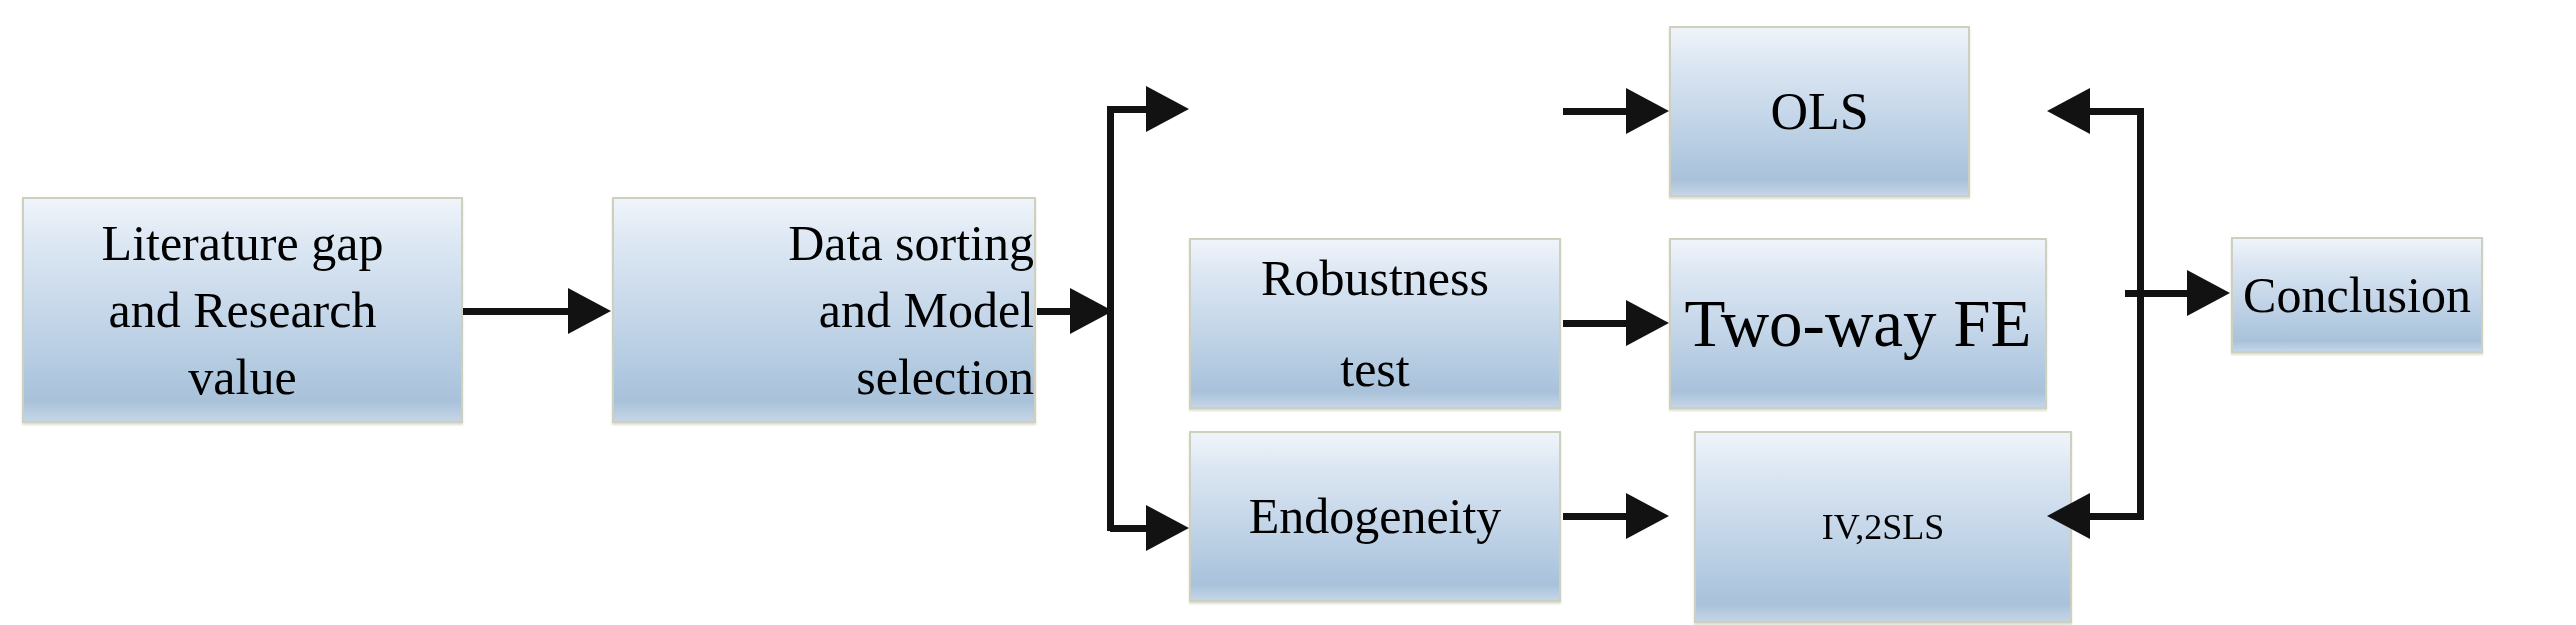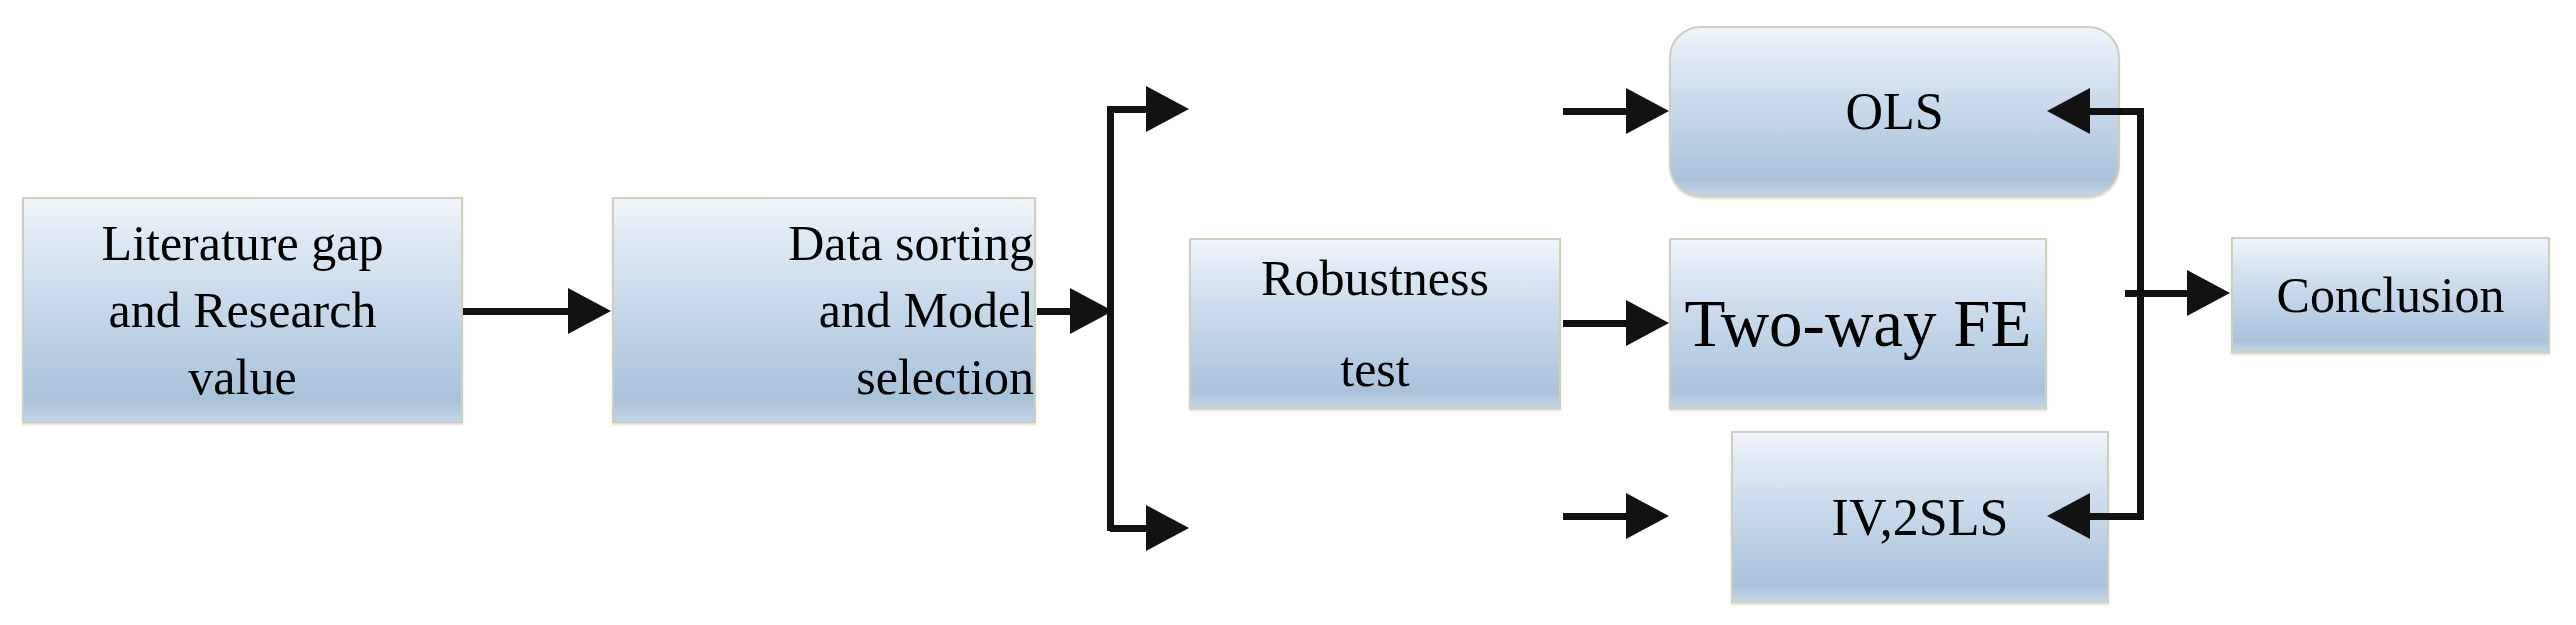--- a/index.html
+++ b/index.html
@@ -62,34 +62,37 @@
     <span>and Model</span>
     <span>selection</span>
   </div>
 
 
   <div class="node" style="left:1189px;top:238px;width:372px;height:171px;gap:24px;">
     <span>Robustness</span>
     <span>test</span>
   </div>
 
+  <div class="node" style="left:1189px;top:431px;width:372px;height:171px;">
+    <span>Endogeneity</span>
+  </div>
 
-  <div class="node" style="left:1669px;top:26px;width:451px;height:171px;font-size:52px;border-radius:32px;">
+  <div class="node" style="left:1669px;top:26px;width:301px;height:171px;font-size:52px;">
     <span>OLS</span>
   </div>
 
   <div class="node" style="left:1669px;top:238px;width:378px;height:171px;font-size:67px;">
     <span>Two-way FE</span>
   </div>
 
-  <div class="node" style="left:1731px;top:431px;width:378px;height:172px;font-size:52px;">
+  <div class="node" style="left:1694px;top:431px;width:378px;height:192px;font-size:36px;">
     <span>IV,2SLS</span>
   </div>
 
-  <div class="node" style="left:2231px;top:237px;width:319px;height:116px;">
+  <div class="node" style="left:2231px;top:237px;width:252px;height:116px;">
     <span>Conclusion</span>
   </div>
 
   <div class="line" style="left:463px;top:308px;width:109px;height:7px;"></div>
   <div class="head-r" style="left:568px;top:288px;"></div>
 
   <div class="line" style="left:1037px;top:308px;width:38px;height:7px;"></div>
   <div class="head-r" style="left:1070px;top:288px;"></div>
 
   <div class="line" style="left:1107px;top:106px;width:7px;height:425px;"></div>

